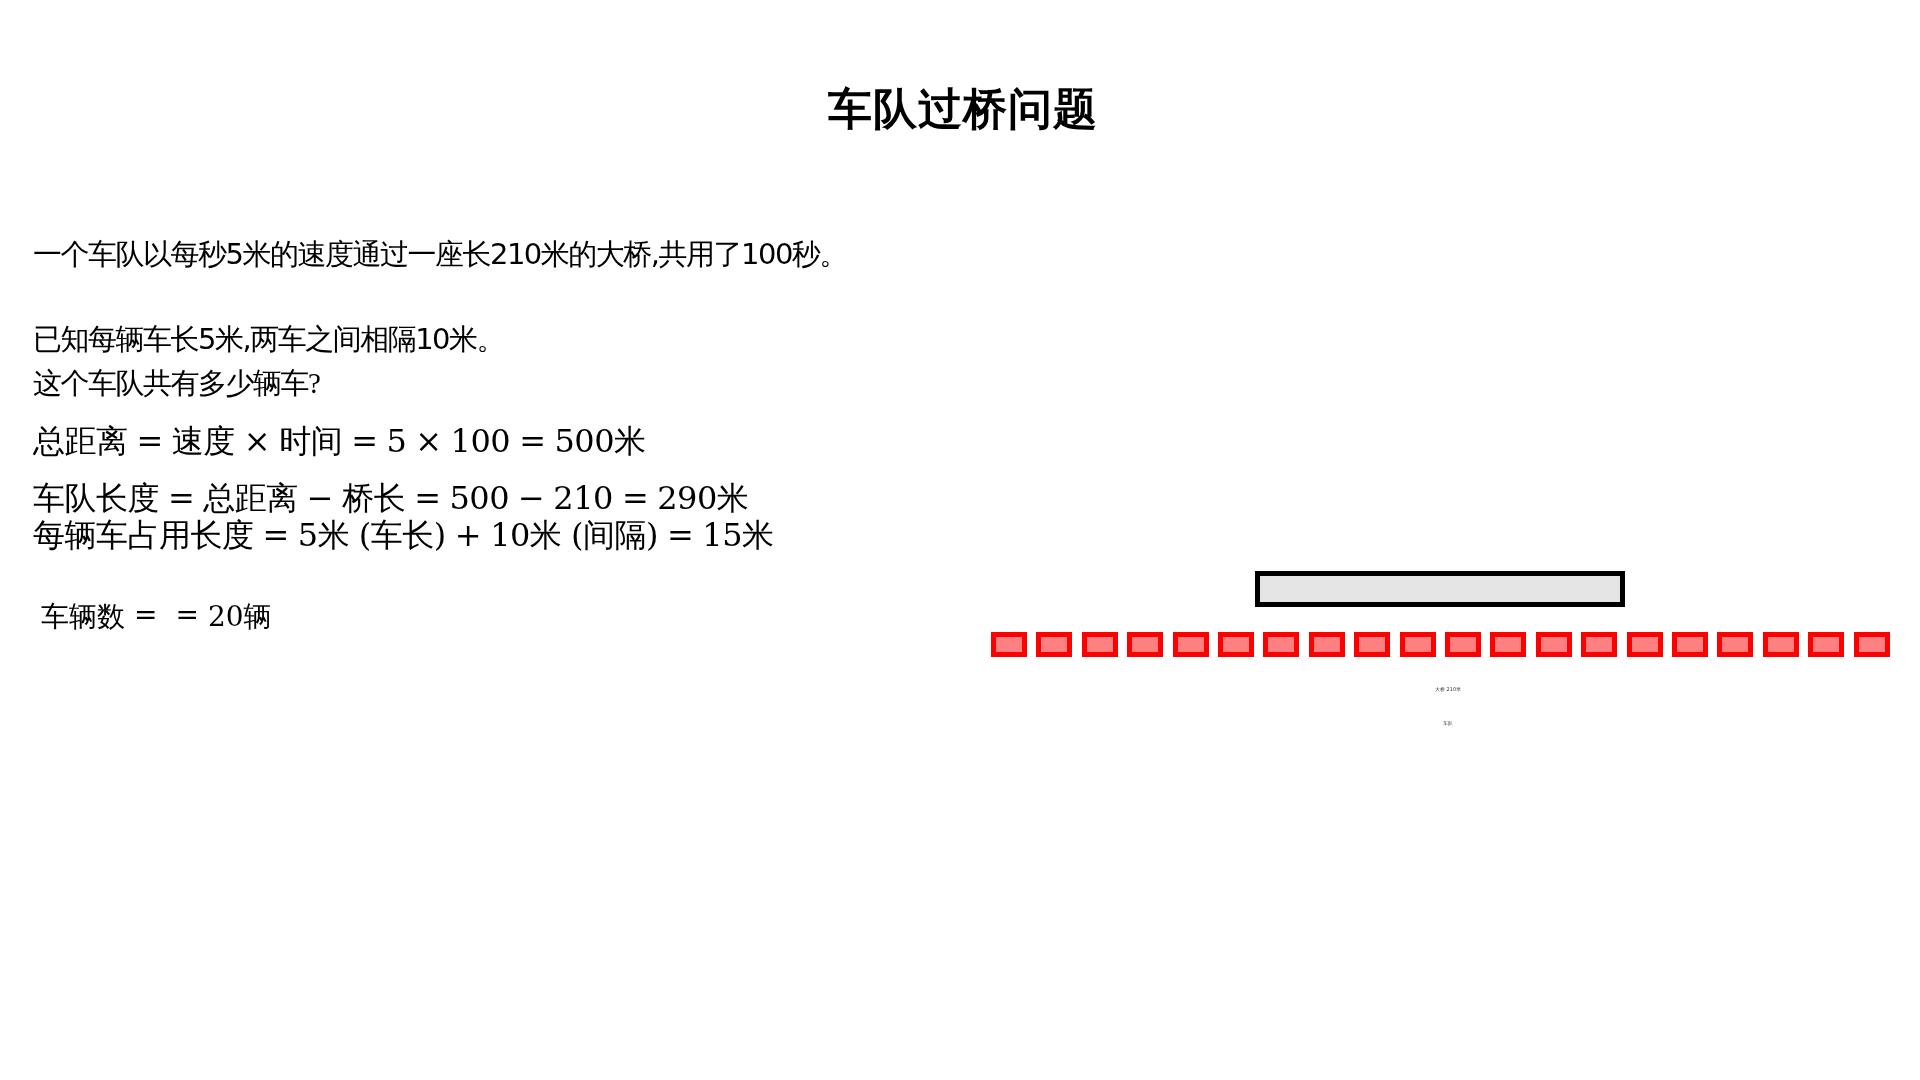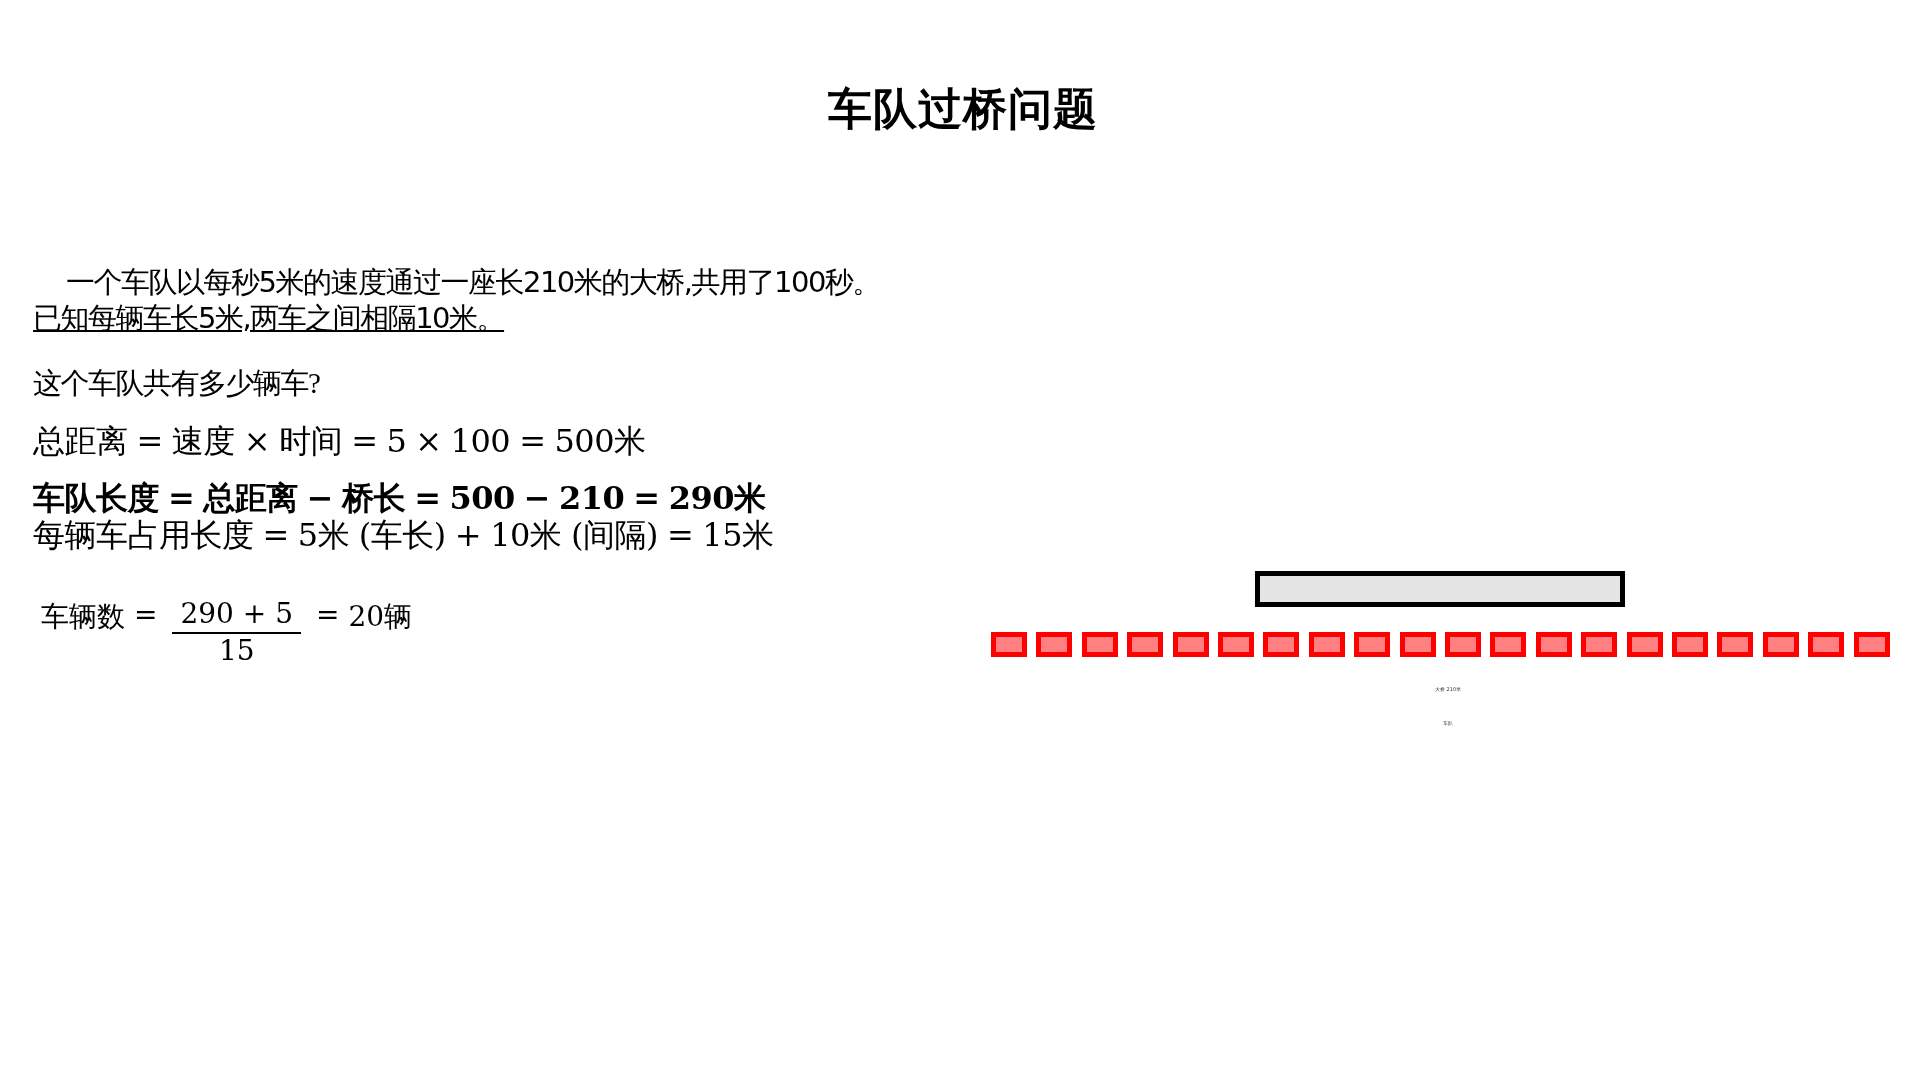--- a/index.html
+++ b/index.html
@@ -17,44 +17,39 @@
   .bridge { position: absolute; left: 1255px; top: 571px; width: 360px; height: 26px; background: #e5e5e5; border: 5px solid #000; }
   .cars { position: absolute; left: 991px; top: 632px; width: 930px; height: 26px; }
   .car { position: absolute; top: 0; width: 26px; height: 15px; background: #ff8080; border: 5px solid #ff0000; }
   .tiny { position: absolute; font-size: 5px; color: #333; white-space: nowrap; transform: translateX(-50%); }
 </style>
 </head>
 <body>
 
 <div class="title">车队过桥问题</div>
 
-<div class="line prose" style="top:264px;margin-left:33px;">一个车队以每秒5米的速度通过一座长210米的大桥,共用了100秒。</div>
-<div class="line prose" style="top:300px;text-decoration:underline;">已知每辆车长5米,两车之间相隔10米。</div>
+<div class="line prose" style="top:236px;">一个车队以每秒5米的速度通过一座长210米的大桥,共用了100秒。</div>
+<div class="line prose" style="top:321px;">已知每辆车长5米,两车之间相隔10米。</div>
 <div class="line prose" style="top:365px;font-family:Liberation Serif, serif;">这个车队共有多少辆车?</div>
 
 <div class="line math" style="top:423px;">
   <span>总距离</span><span class="op">=</span><span>速度</span><span class="op">×</span><span>时间</span><span class="op">=</span><span>5</span><span class="op">×</span><span>100</span><span class="op">=</span><span>500米</span>
 </div>
 
-<div class="line math" style="top:480px;font-weight:bold;">
+<div class="line math" style="top:480px;">
   <span>车队长度</span><span class="op">=</span><span>总距离</span><span class="op">−</span><span>桥长</span><span class="op">=</span><span>500</span><span class="op">−</span><span>210</span><span class="op">=</span><span>290米</span>
 </div>
 
 <div class="line math" style="top:517px;">
   <span>每辆车占用长度</span><span class="op">=</span><span>5米 (车长)</span><span class="op">+</span><span>10米 (间隔)</span><span class="op">=</span><span>15米</span>
 </div>
 
 <div class="frac-line">
   <span>车辆数</span>
   <span class="op" style="padding:0 9px;">=</span>
-  <span class="frac">
-    <span class="num">290 + 5</span>
-    <span class="bar"></span>
-    <span class="den">15</span>
-  </span>
   <span class="op" style="padding:0 9px;">=</span>
   <span>20辆</span>
 </div>
 
 <div class="bridge" style="background: rgb(229, 229, 229); border-color: rgb(0, 0, 0);"></div>
 
 <div class="cars" id="cars">
     <div class="car" style="left: 0px; background: rgb(255, 128, 128); border-color: rgb(255, 0, 0);"></div>
     <div class="car" style="left: 45px; background: rgb(255, 128, 128); border-color: rgb(255, 0, 0);"></div>
     <div class="car" style="left: 91px; background: rgb(255, 128, 128); border-color: rgb(255, 0, 0);"></div>

